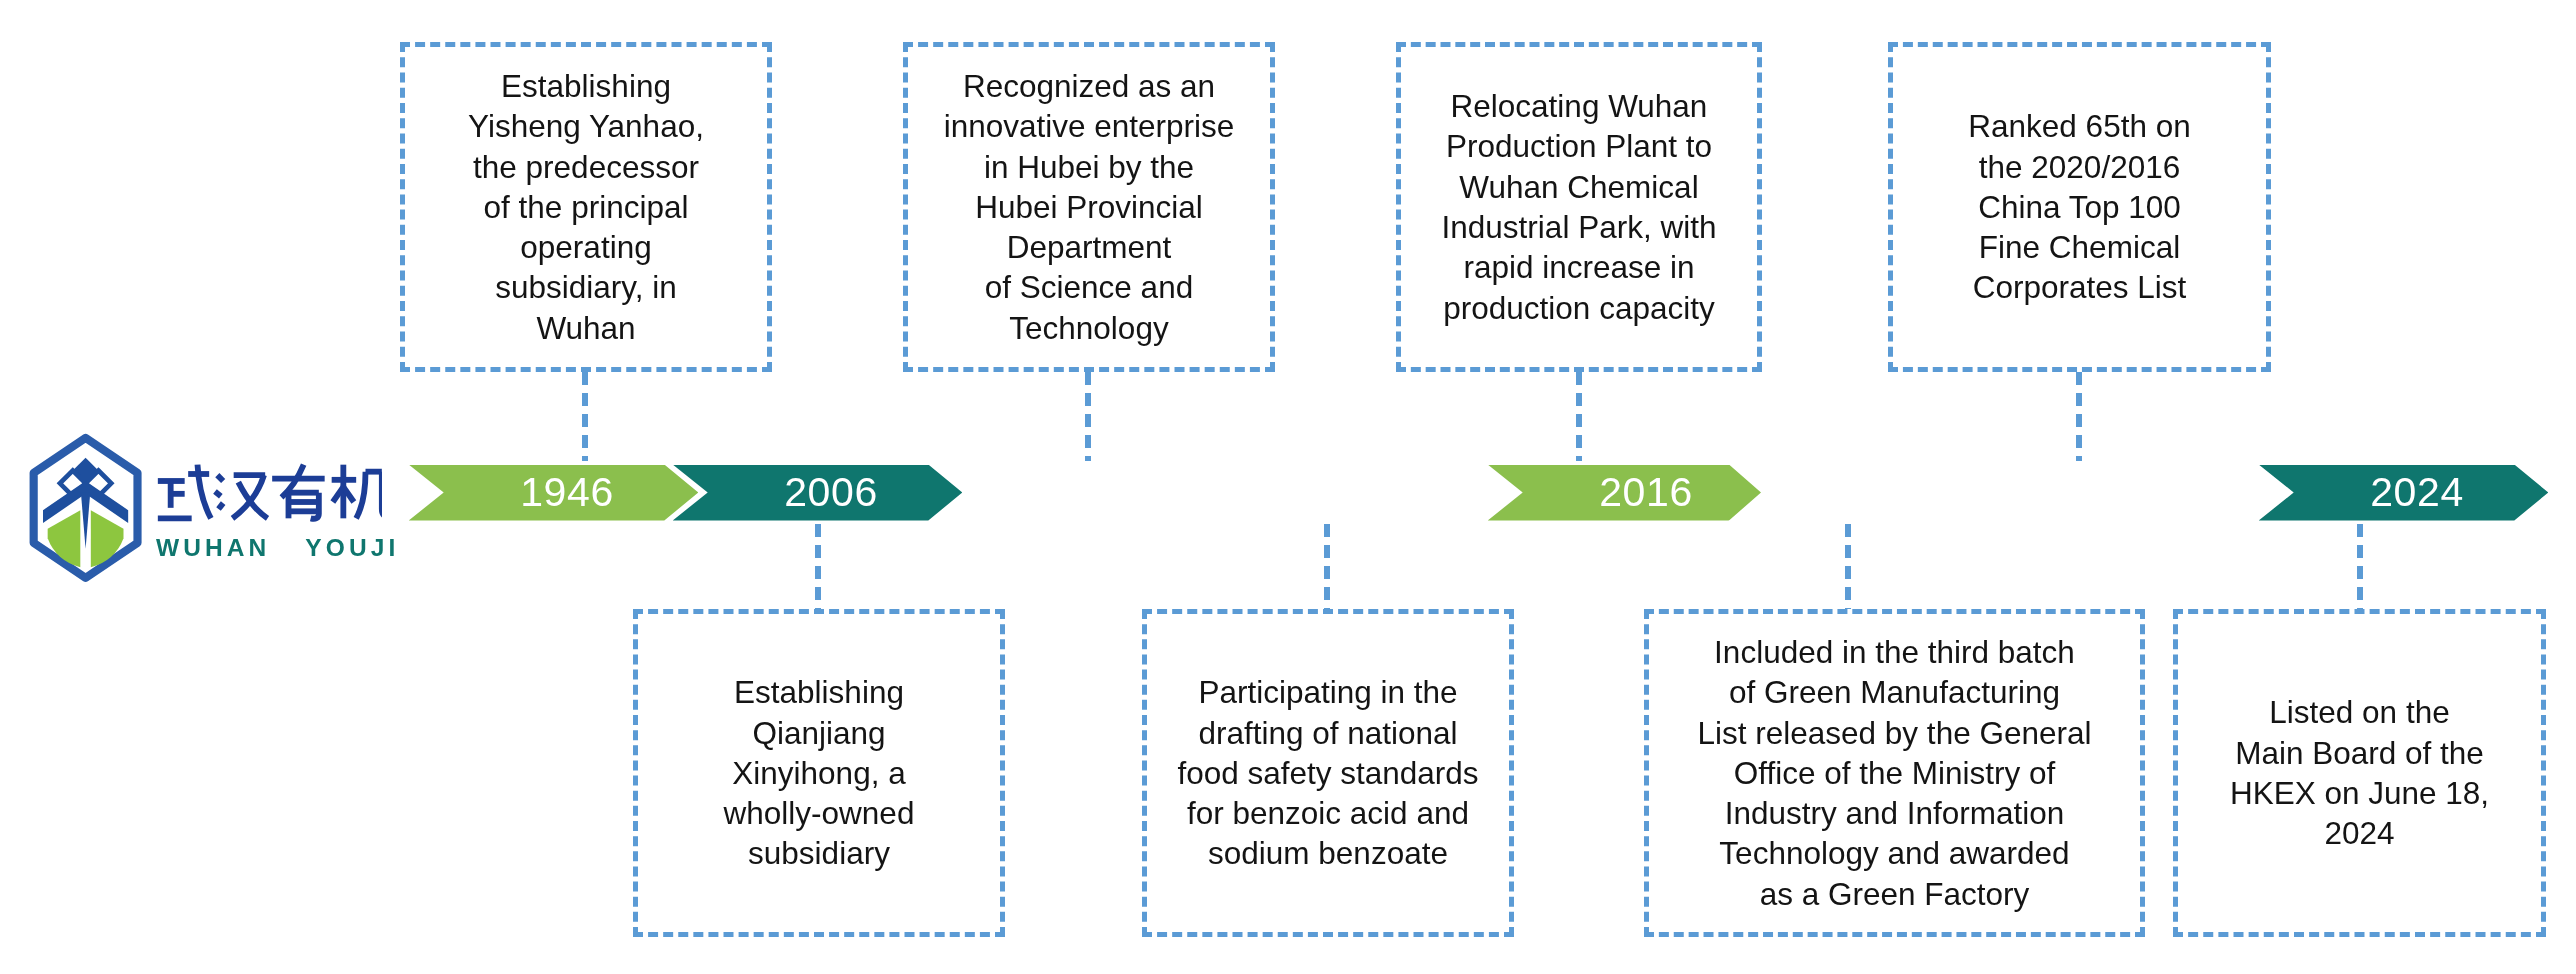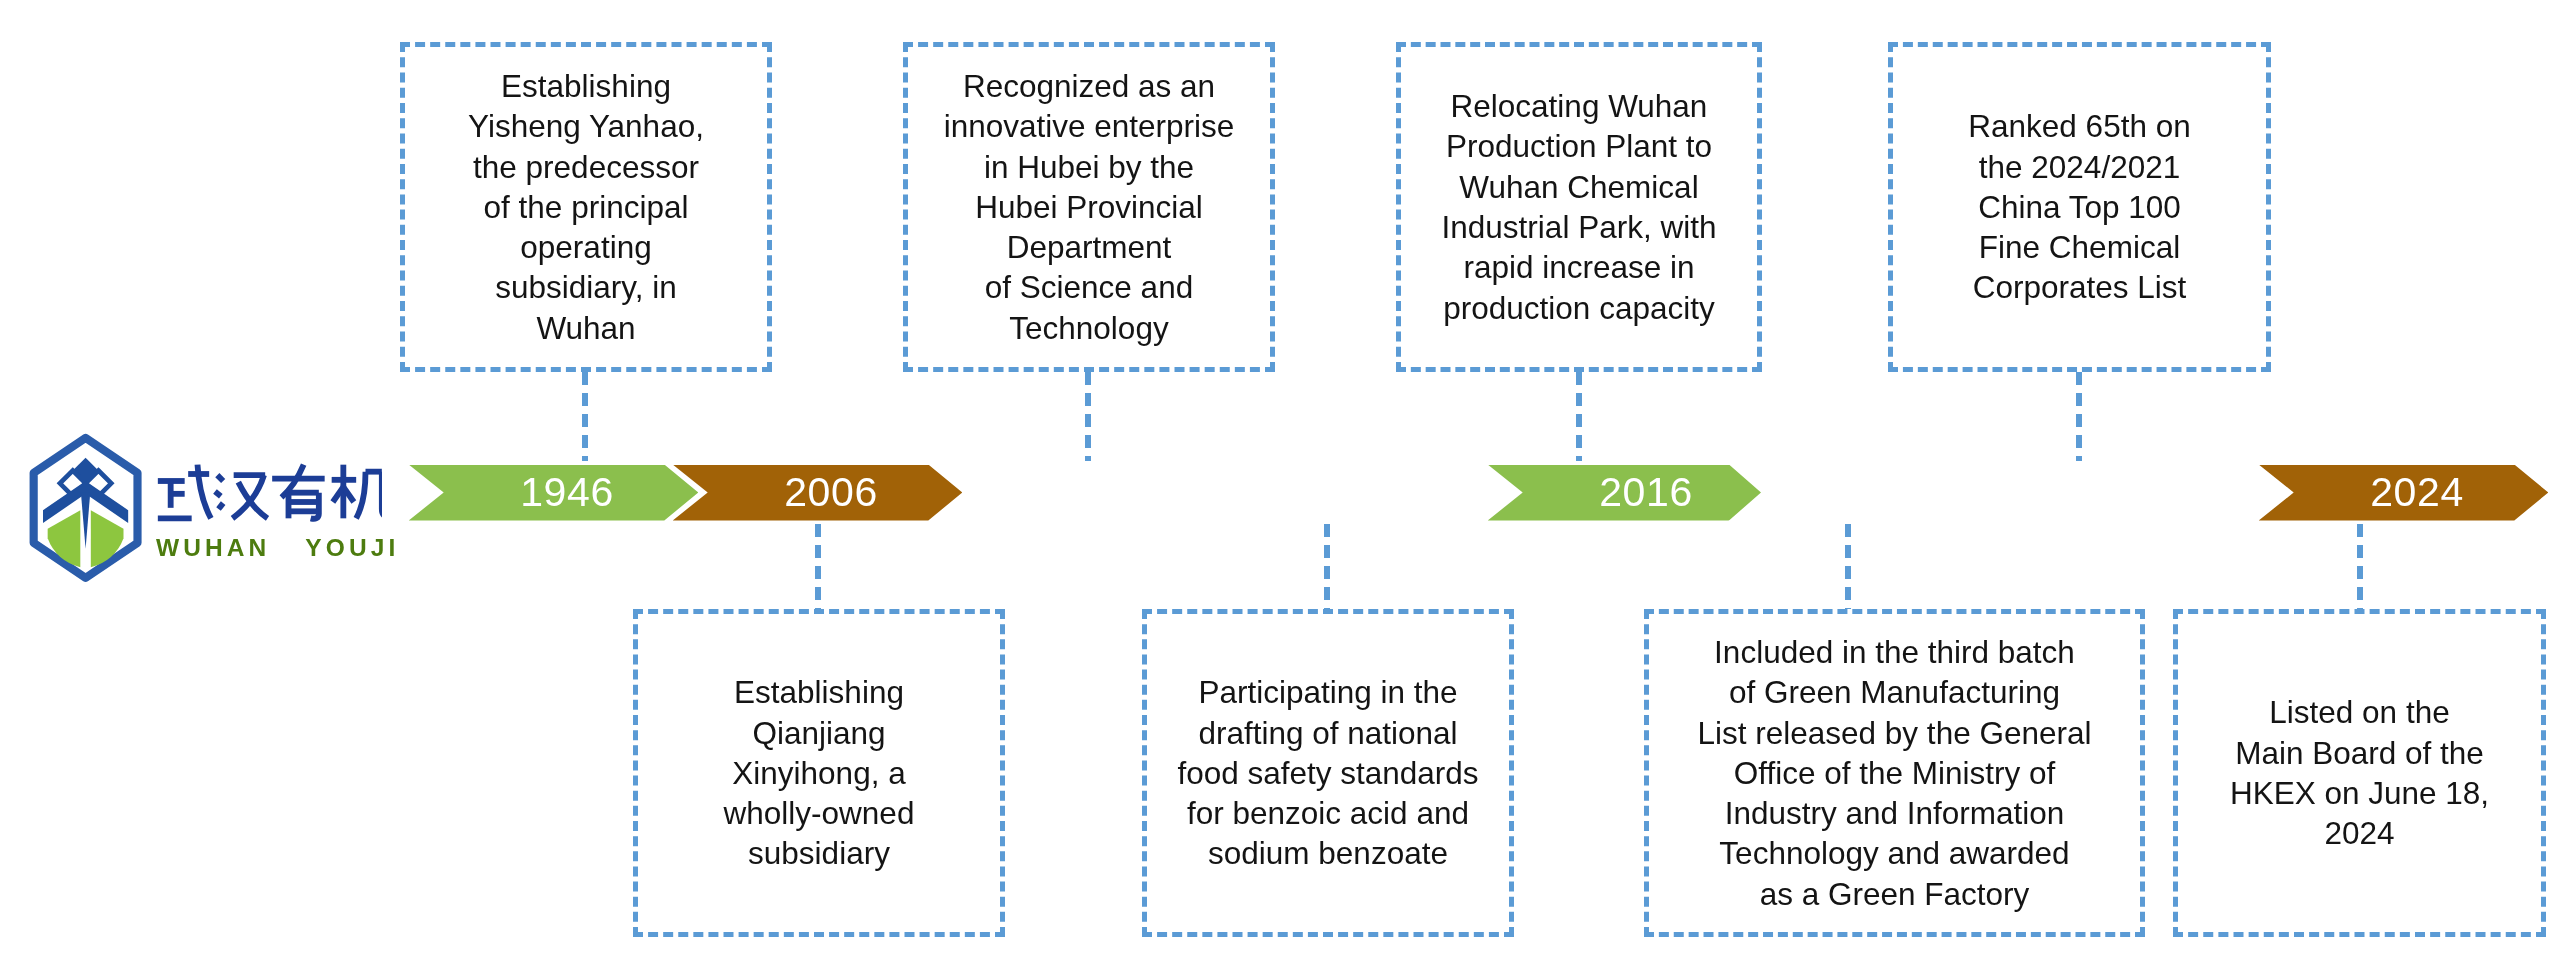--- a/index.html
+++ b/index.html
@@ -37,35 +37,35 @@
   .chev-outer{
     position:absolute;left:0;top:0;right:0;bottom:0;background:#ffffff;
     clip-path:polygon(0 0,calc(100% - 36px) 0,100% 50%,calc(100% - 36px) 100%,0 100%,36px 50%);
   }
   .chev-inner{
     position:absolute;left:4.7px;right:4.7px;top:3.5px;bottom:3.5px;
     clip-path:polygon(0 0,calc(100% - 34px) 0,100% 50%,calc(100% - 34px) 100%,0 100%,35px 50%);
     display:flex;align-items:center;justify-content:center;
   }
   .chev-inner.green{background:#8bbf4d;}
-  .chev-inner.blue{background:#a16207;}
+  .chev-inner.blue{background:#0f766e;}
   .chev-inner span{
     color:#ffffff;font-size:41px;letter-spacing:0.6px;padding-left:27px;
   }
   .z1{z-index:1}.z2{z-index:2}.z3{z-index:3}.z4{z-index:4}
   .z5{z-index:5}.z6{z-index:6}.z7{z-index:7}.z8{z-index:8}
 
   
   #logo{position:absolute;left:29px;top:433px;width:350px;height:152px;}
   .brand-cn{
     position:absolute;left:153px;top:460px;width:229px;height:70px;
   }
   .brand-en{
     position:absolute;left:156px;top:534px;width:228px;
-    color:#4d7c0f;font-size:24.5px;font-weight:bold;
+    color:#0f766e;font-size:24.5px;font-weight:bold;
     letter-spacing:4.1px;word-spacing:24.5px;white-space:nowrap;
   }
 </style>
 </head>
 <body>
 
 <svg id="logo" viewBox="0 0 600 260">
 
   <g>
     <polygon points="97,8 186,68 186,188 97,248 8,188 8,68" fill="#ffffff" stroke="#2a5caa" stroke-width="14" stroke-linejoin="round"></polygon>
@@ -187,21 +187,21 @@
 Department
 of Science and
 Technology</div>
 <div class="box t" style="left:1396px;width:366px">Relocating Wuhan
 Production Plant to
 Wuhan Chemical
 Industrial Park, with
 rapid increase in
 production capacity</div>
 <div class="box t" style="left:1888px;width:383px">Ranked 65th on
-the 2024/2021
+the 2020/2016
 China Top 100
 Fine Chemical
 Corporates List</div>
 <div class="box b" style="left:633px;width:372px">Establishing
 Qianjiang
 Xinyihong, a
 wholly-owned
 subsidiary</div>
 <div class="box b" style="left:1142px;width:372px">Participating in the
 drafting of national

